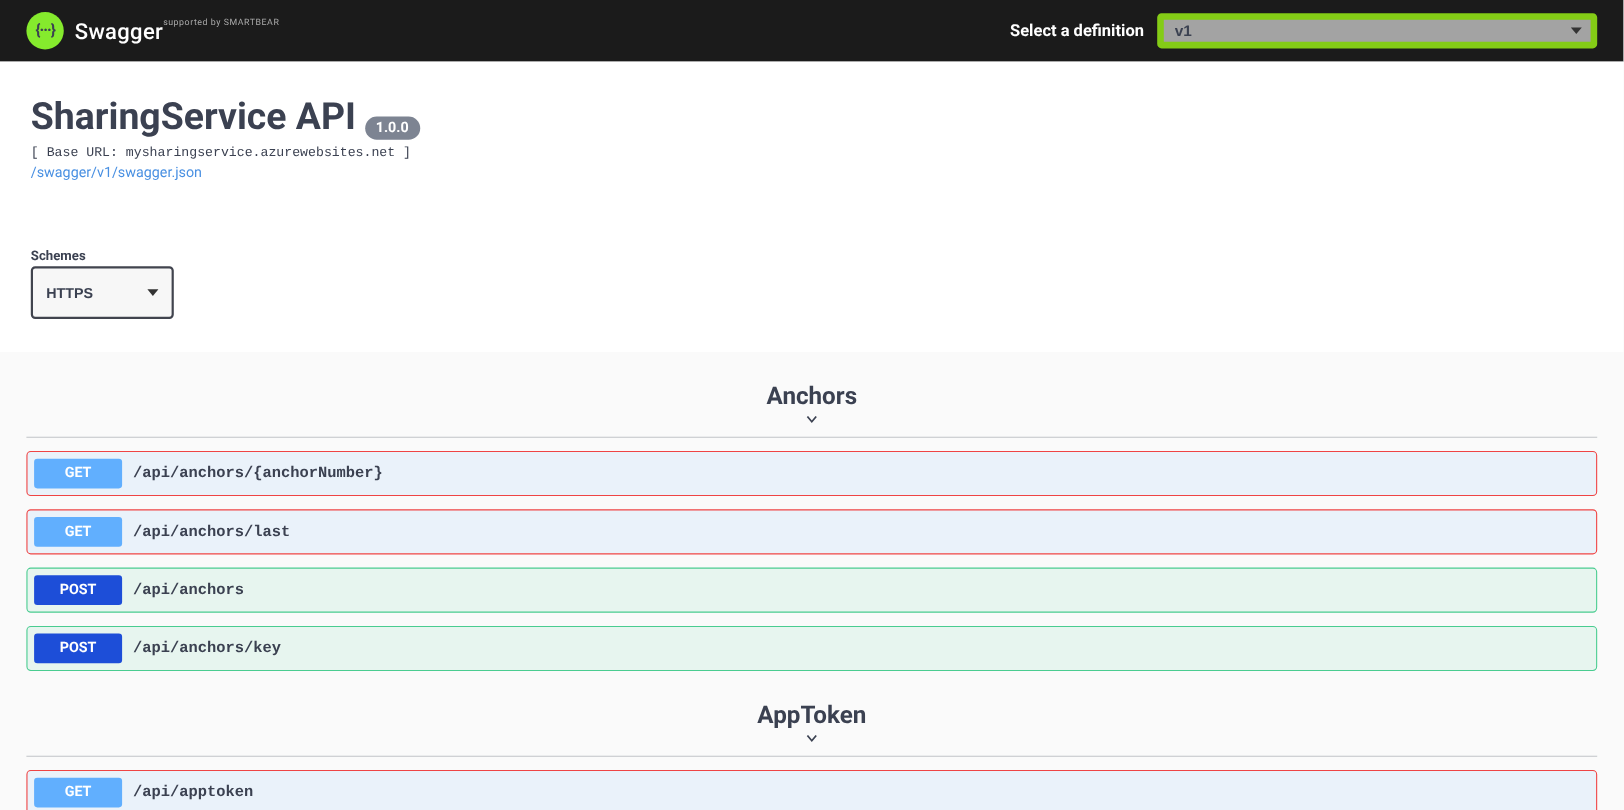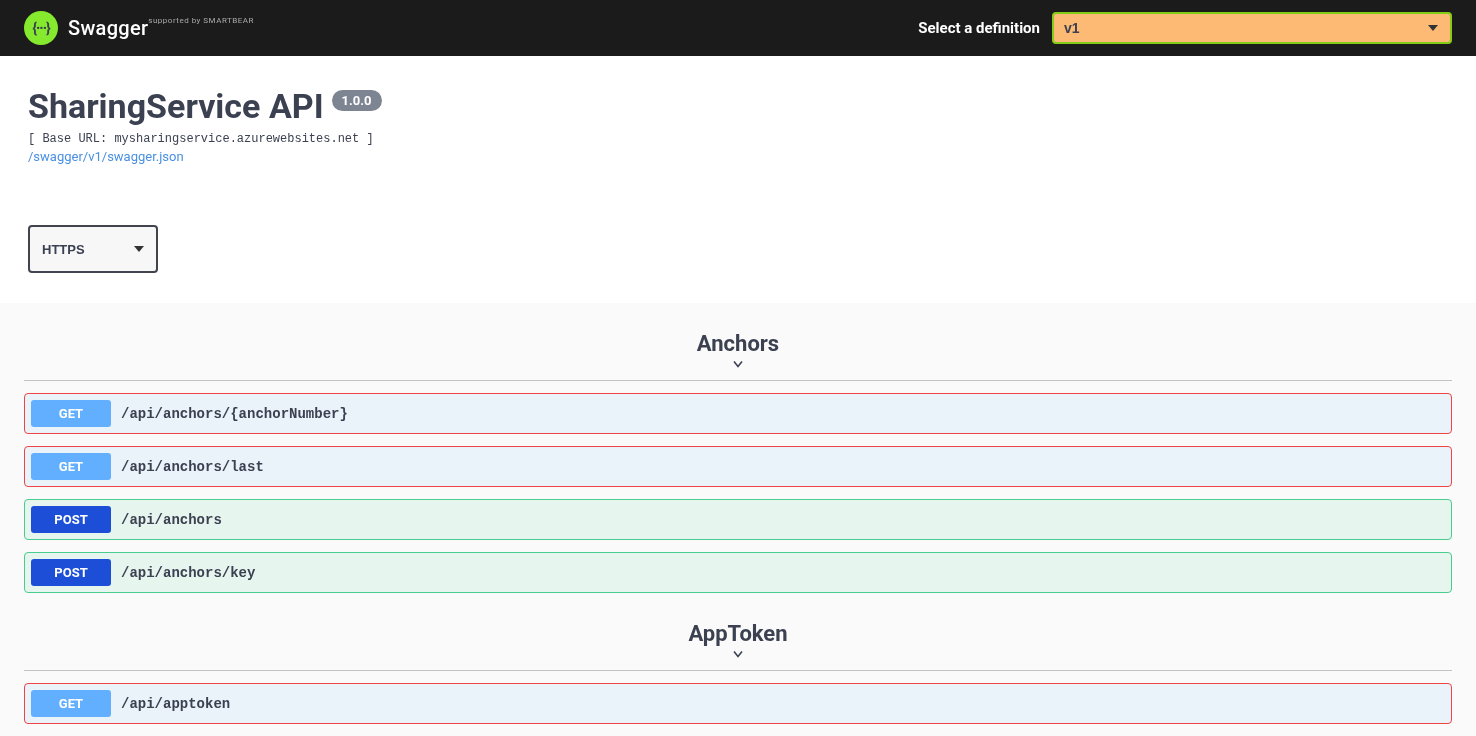--- a/index.html
+++ b/index.html
@@ -44,23 +44,23 @@
   .topbar-right { display: flex; align-items: center; }
   .select-label {
     color: #fff;
     font-weight: 700;
     font-size: 15px;
     margin-right: 12px;
   }
   .definition-select {
     width: 400px;
     height: 32px;
-    border: 2px solid #84cc16;
+    border: 6px solid #84cc16;
     border-radius: 4px;
-    background: #fdba74;
+    background: #a3a3a3;
     padding: 0 10px;
     font-size: 14px;
     font-weight: 700;
     color: #3b4151;
     appearance: none;
     position: relative;
   }
   .select-wrap { position: relative; display: inline-block; }
   .select-wrap::after {
     content: "";
@@ -84,21 +84,21 @@
     color: #3b4151;
   }
   .version-badge {
     background: #7d8492;
     color: #fff;
     border-radius: 30px;
     padding: 3px 10px;
     font-size: 13px;
     font-weight: 700;
     position: relative;
-    top: 4px;
+    top: 20px;
   }
   .base-url {
     font-family: "Courier New", monospace;
     font-size: 12px;
     color: #3b4151;
     margin-top: 6px;
   }
   .json-link {
     color: #4990e2;
     font-size: 13px;
@@ -216,20 +216,21 @@
 
 <div class="info-section">
   <div class="title-row">
     <h2 class="api-title">SharingService API</h2>
     <span class="version-badge">1.0.0</span>
   </div>
   <div class="base-url">[ Base URL: mysharingservice.azurewebsites.net ]</div>
   <a href="#" class="json-link">/swagger/v1/swagger.json</a>
 
   <div class="schemes-wrap">
+    <div class="schemes-label">Schemes</div>
     <span class="scheme-select-wrap">
       <select class="schemes-select">
         <option>HTTPS</option>
       </select>
     </span>
   </div>
 </div>
 
 <div class="ops-container" id="ops-container">
 

